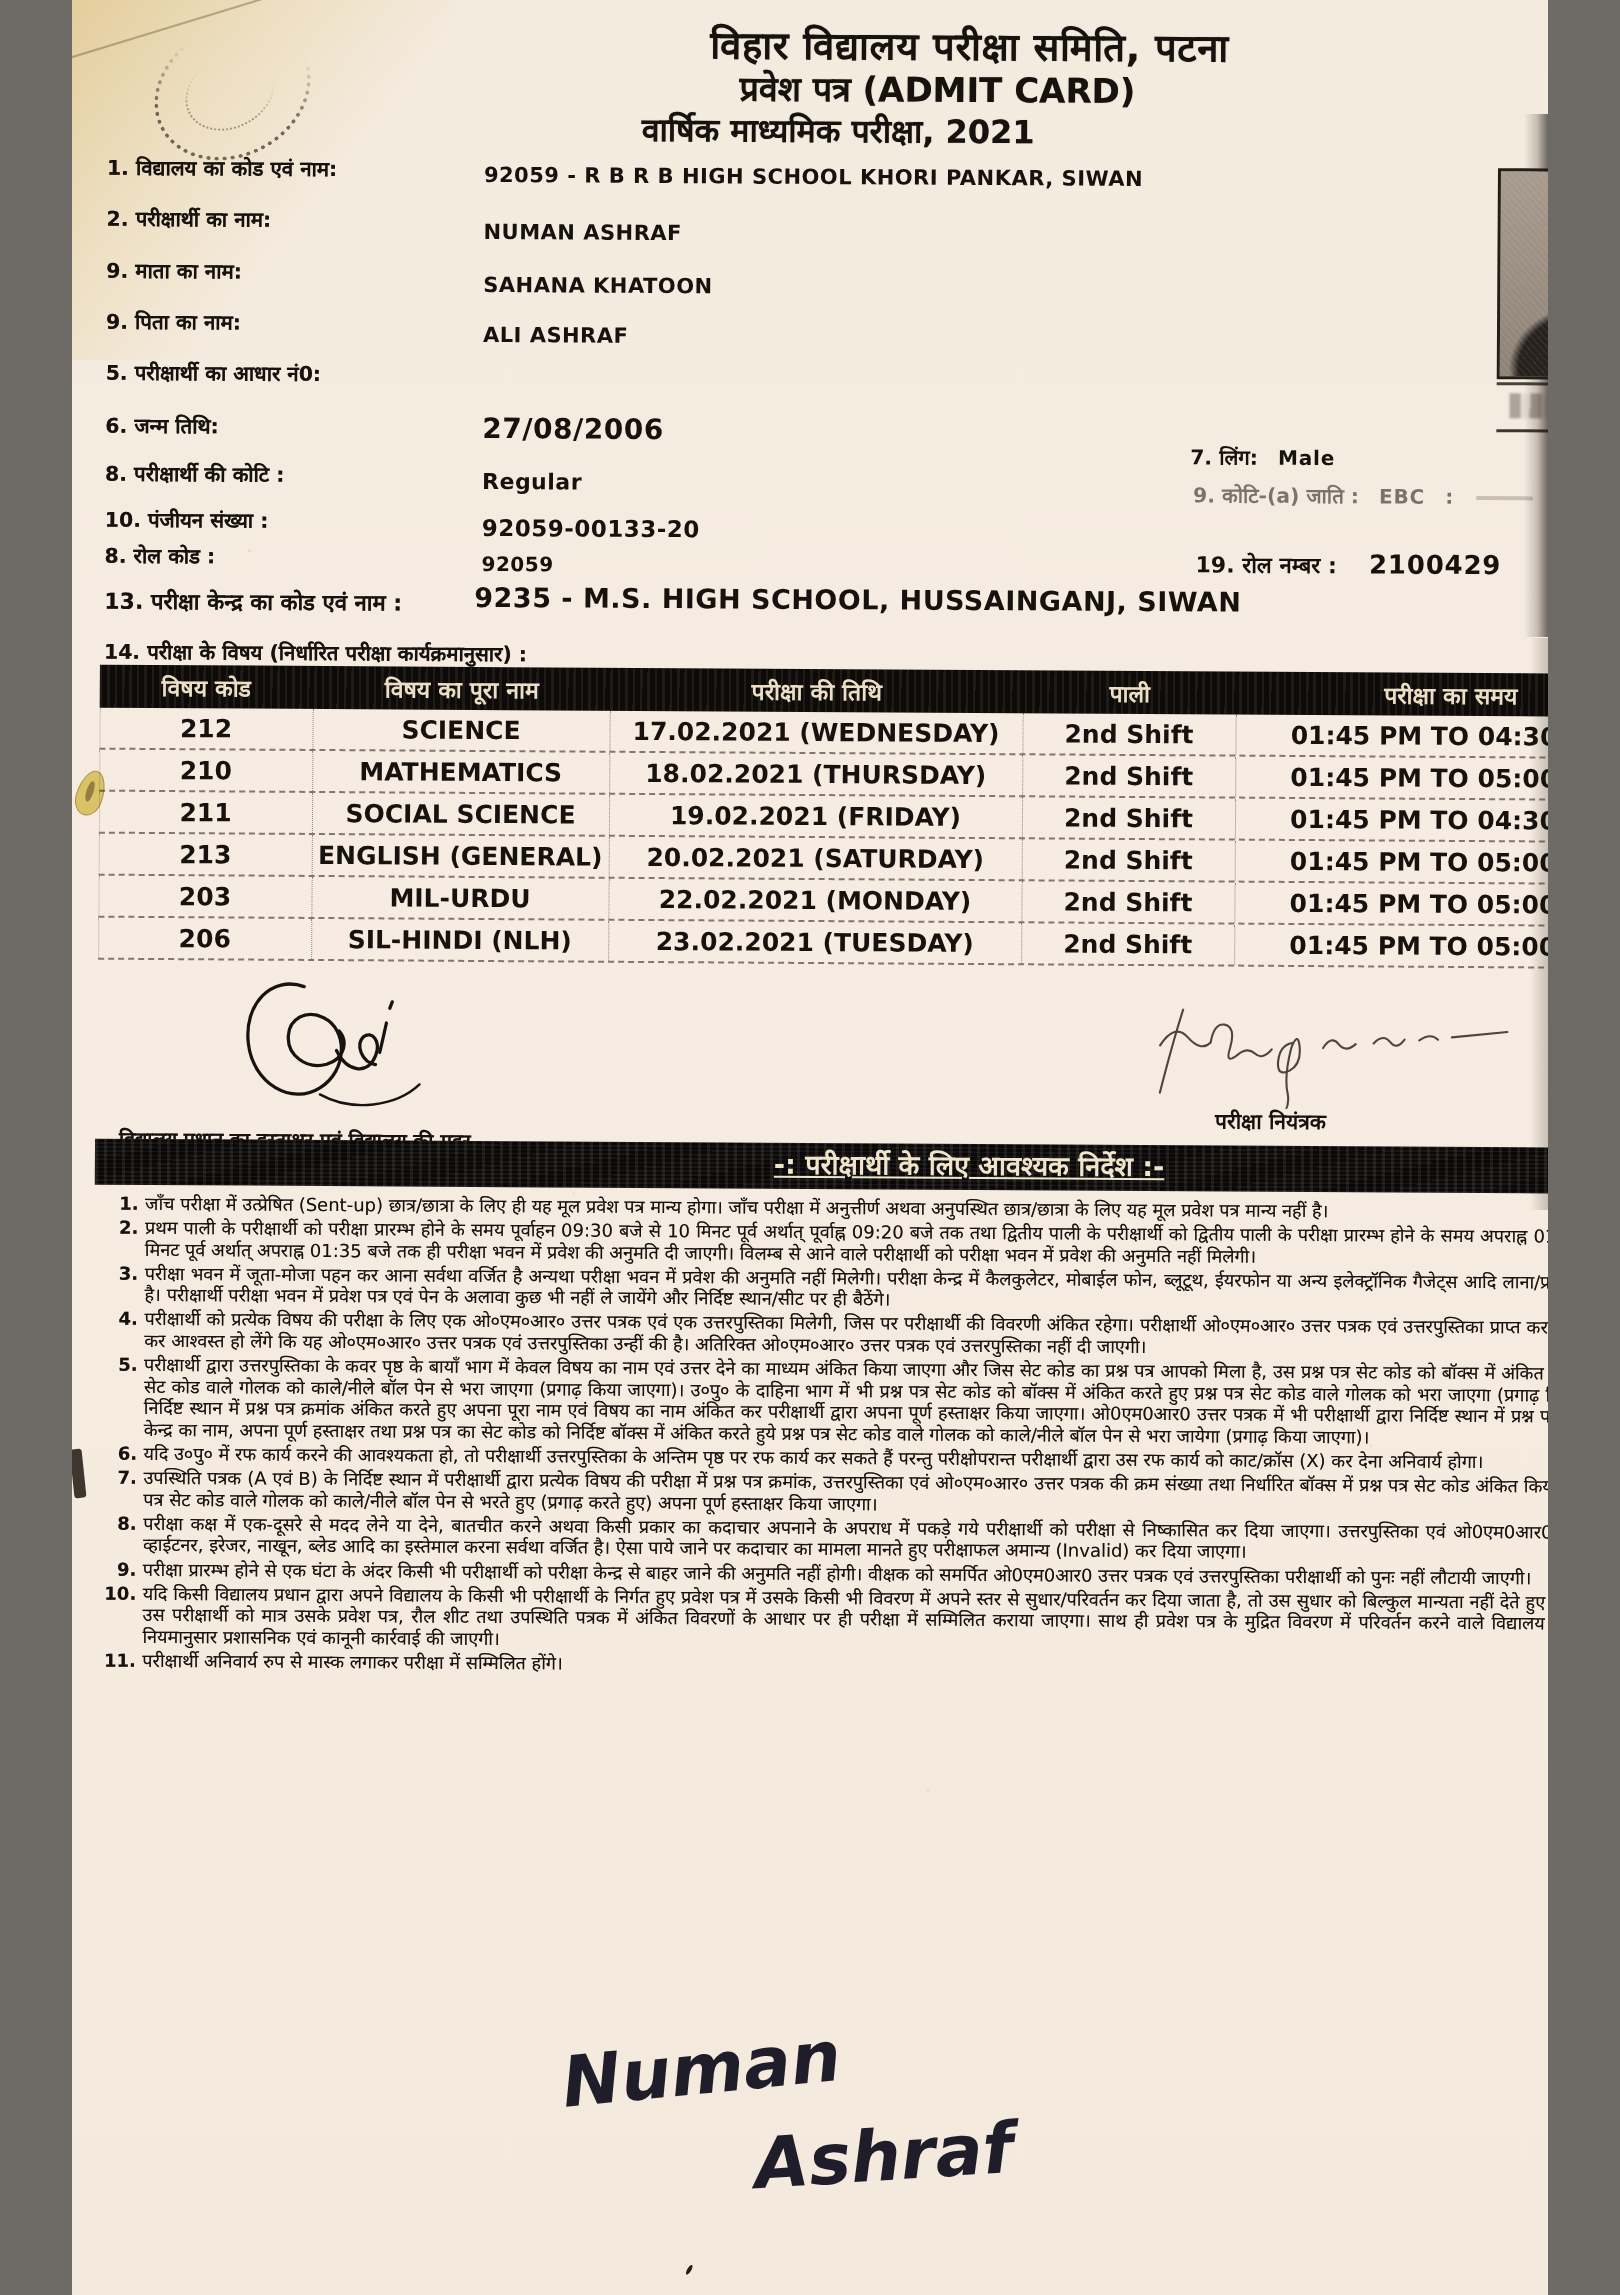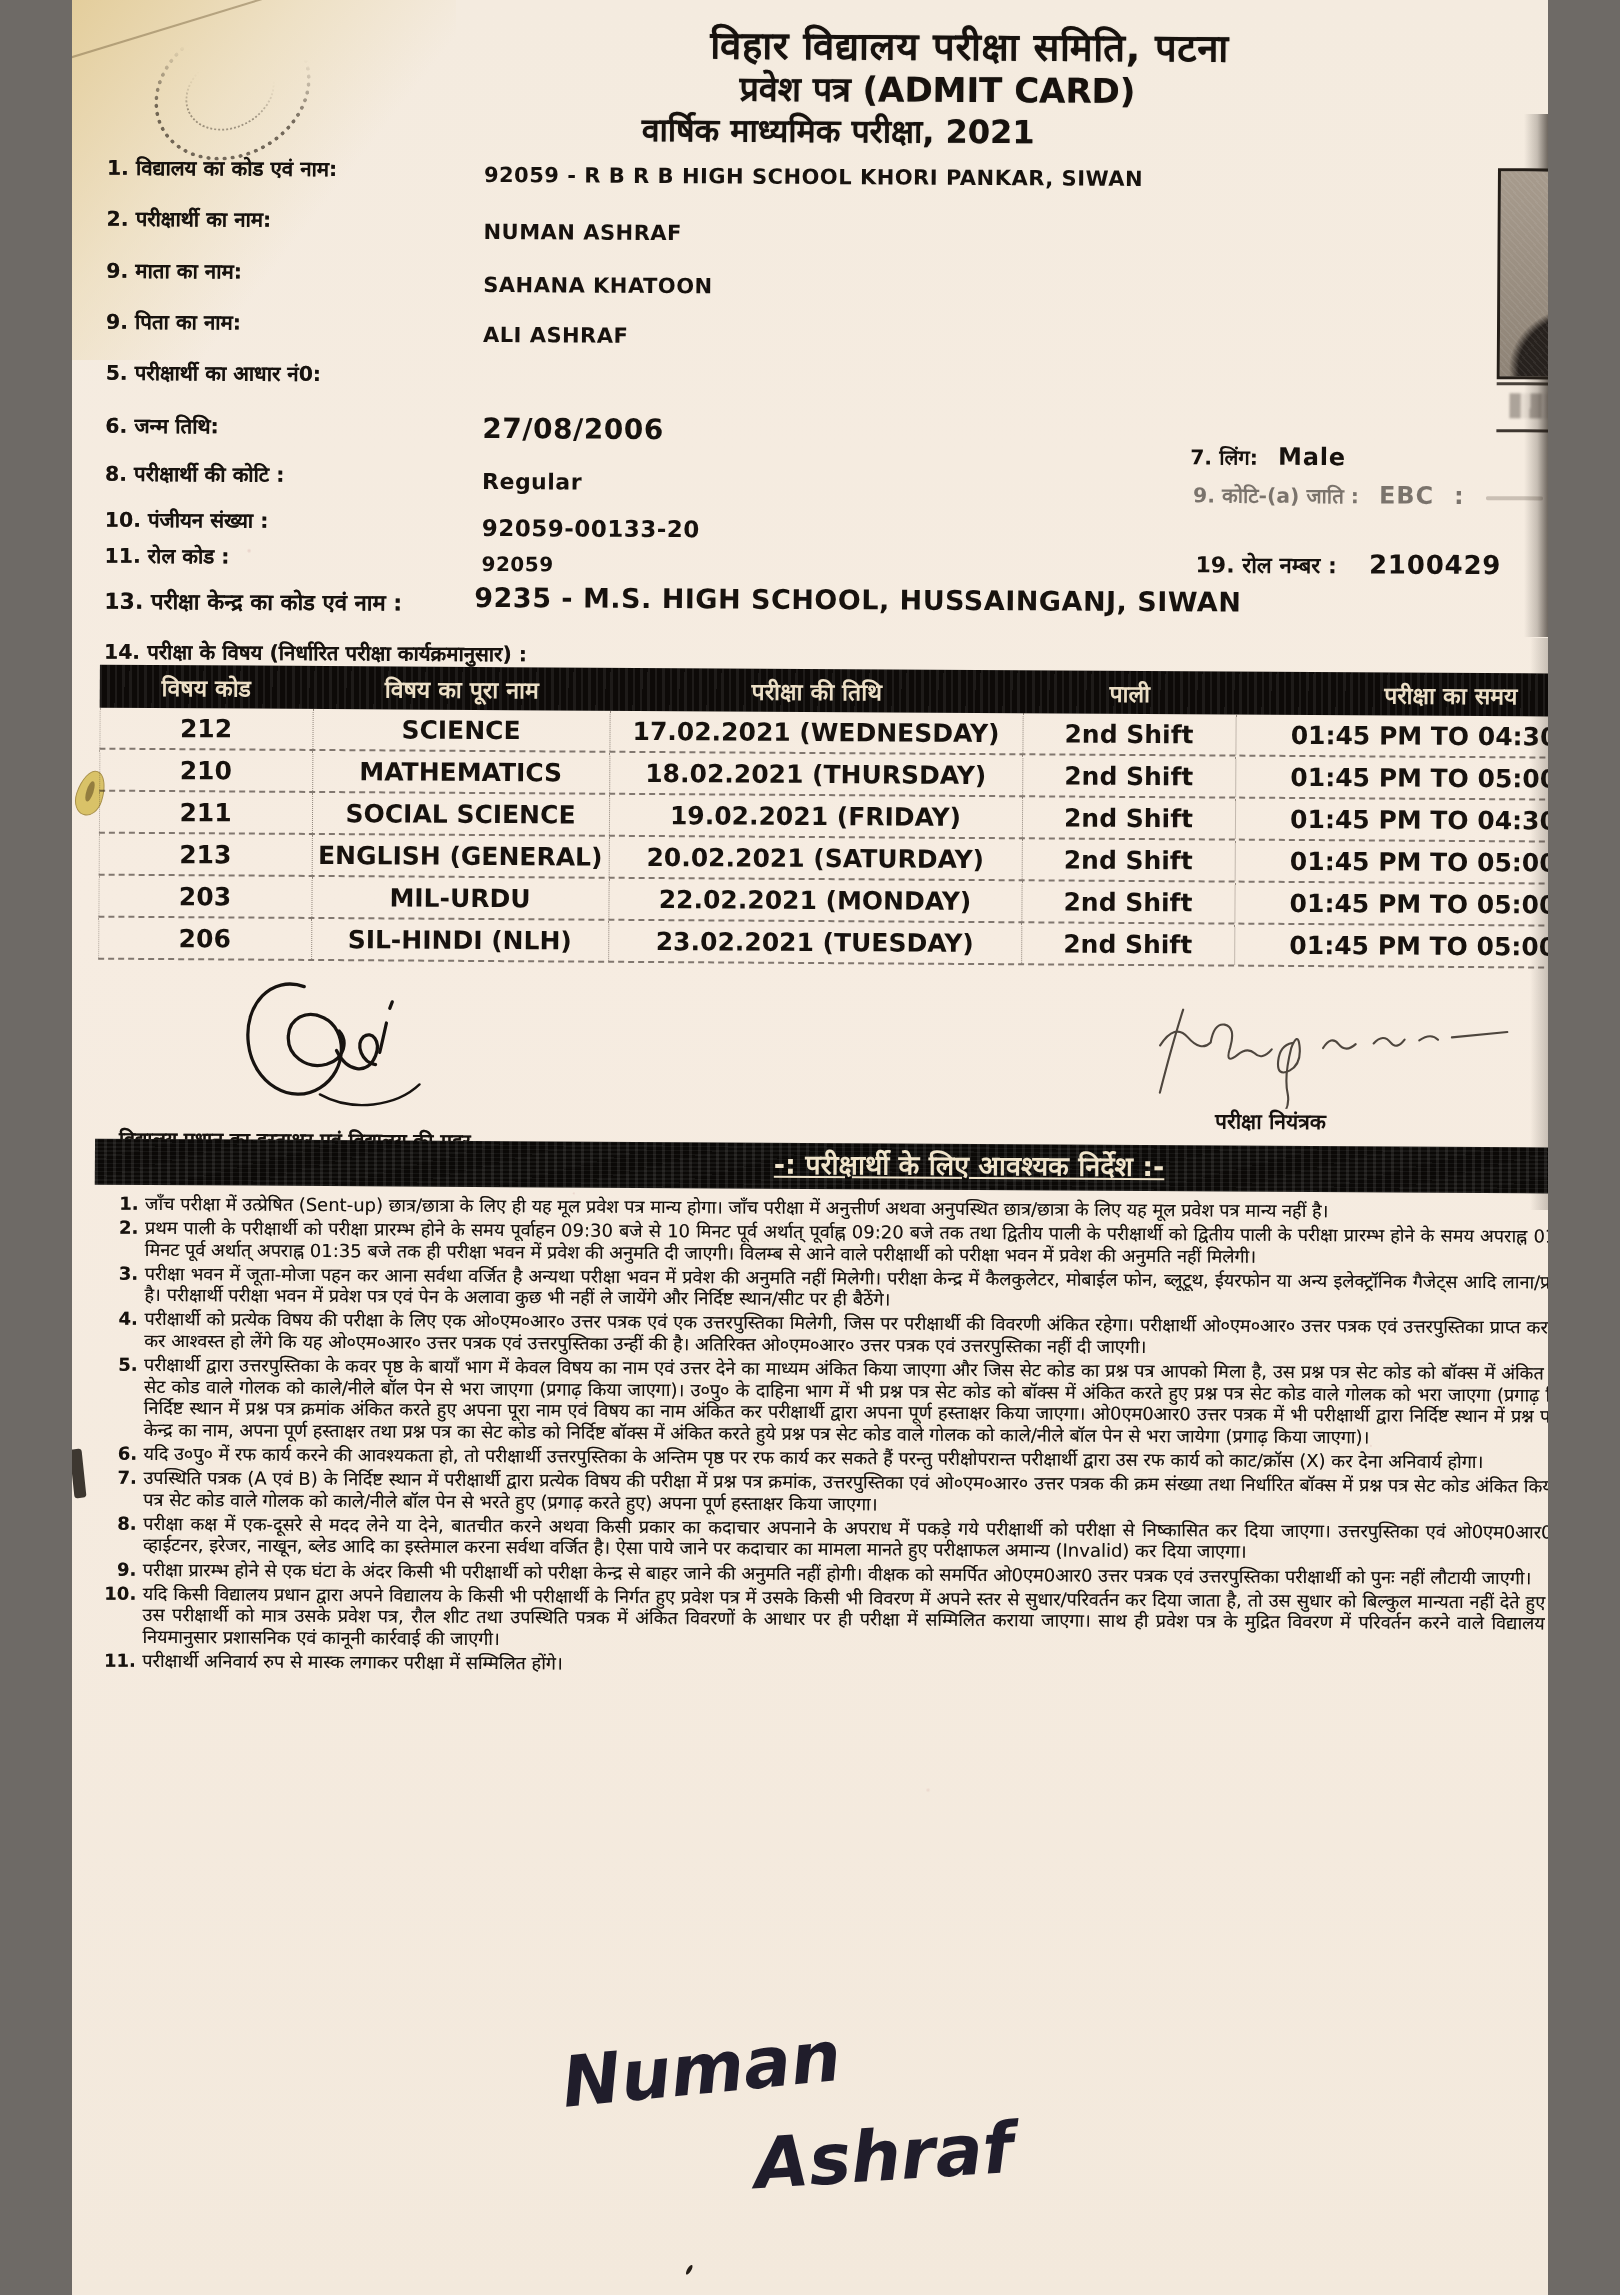--- a/index.html
+++ b/index.html
@@ -46,21 +46,21 @@
       radial-gradient(ellipse 96px 79px at 50% 96%, rgba(30,25,22,.92) 0 70%, transparent 80%),
       linear-gradient(#a79b8d,#8e8376);}
   .photo-smudge{position:absolute;left:1433px;top:389px;width:155px;height:24.5px;opacity:.5;filter:blur(0.8px);
     background:repeating-linear-gradient(92deg, rgba(40,32,26,.7) 0 11.4px, rgba(40,32,26,.15) 11.4px 21px);}
   .photo-baseline{position:absolute;left:1420px;top:378px;width:178px;height:2.5px;background:rgba(30,24,18,.8);}
   .photo-botline{position:absolute;left:1420px;top:425px;width:178px;height:3.3px;background:rgba(30,24,18,.85);}
   
   .lbl{position:absolute;font-size:20.4px;font-weight:bold;white-space:nowrap;text-shadow:0 0 0.5px rgba(0,0,0,.5);}
   .val{position:absolute;font-size:21px;font-weight:bold;letter-spacing:0.5px;white-space:nowrap;}
   .inline-pair{position:absolute;font-size:20.4px;font-weight:bold;white-space:nowrap;}
-  .inline-pair .pv{font-size:24px;letter-spacing:0.8px;margin-left:13px;}
+  .inline-pair .pv{font-size:20px;letter-spacing:0.8px;margin-left:13px;}
   .smudge{display:inline-block;width:57px;height:3.3px;background:rgba(70,58,46,.45);border-radius:1.6px;vertical-align:middle;margin:0 14.7px;}
   .faded{opacity:.55;}
   
   .sched{position:absolute;left:24.5px;top:669px;width:1566px;box-sizing:border-box;}
   .thead{display:flex;background:
       repeating-linear-gradient(90deg, rgba(255,255,255,.07) 0 2.5px, transparent 2.5px 7.4px), #0d0a08;
     color:#ecdfc6;font-weight:bold;font-size:23px;height:43px;align-items:center;}
   .thead > div{text-align:center;}
   .trow{display:flex;font-size:25px;font-weight:bold;height:40px;align-items:center;
     border-bottom:2.5px dashed rgba(32,24,18,.55);}
@@ -134,21 +134,21 @@
 
     <div class="lbl" style="left:29px;top:415px;">6. जन्म तिथि:</div>
     <div class="val" style="left:406px;top:414px;font-size:28px;">27/08/2006</div>
 
     <div class="lbl" style="left:29px;top:463px;">8. परीक्षार्थी की कोटि :</div>
     <div class="val" style="left:406px;top:471px;font-size:22px;">Regular</div>
 
     <div class="lbl" style="left:29px;top:509px;">10. पंजीयन संख्या :</div>
     <div class="val" style="left:406px;top:517px;font-size:23px;">92059-00133-20</div>
 
-    <div class="lbl" style="left:29px;top:545px;">11. रोल कोड :</div>
+    <div class="lbl" style="left:29px;top:545px;">8. रोल कोड :</div>
     <div class="val" style="left:406px;top:554px;font-size:20px;">92059</div>
 
     <div class="lbl" style="left:29px;top:589px;font-size:22px;">13. परीक्षा केन्द्र का कोड एवं नाम :</div>
     <div class="val" style="left:399px;top:584px;font-size:27px;">9235 - M.S. HIGH SCHOOL, HUSSAINGANJ, SIWAN</div>
 
     <div class="lbl" style="left:29px;top:641px;font-size:20.4px;">14. परीक्षा के विषय (निर्धारित परीक्षा कार्यक्रमानुसार) :</div>
 
     <div class="inline-pair" style="left:1114px;top:440px;">
       <span>7. लिंग:</span>
       <span class="pv">Male</span>

